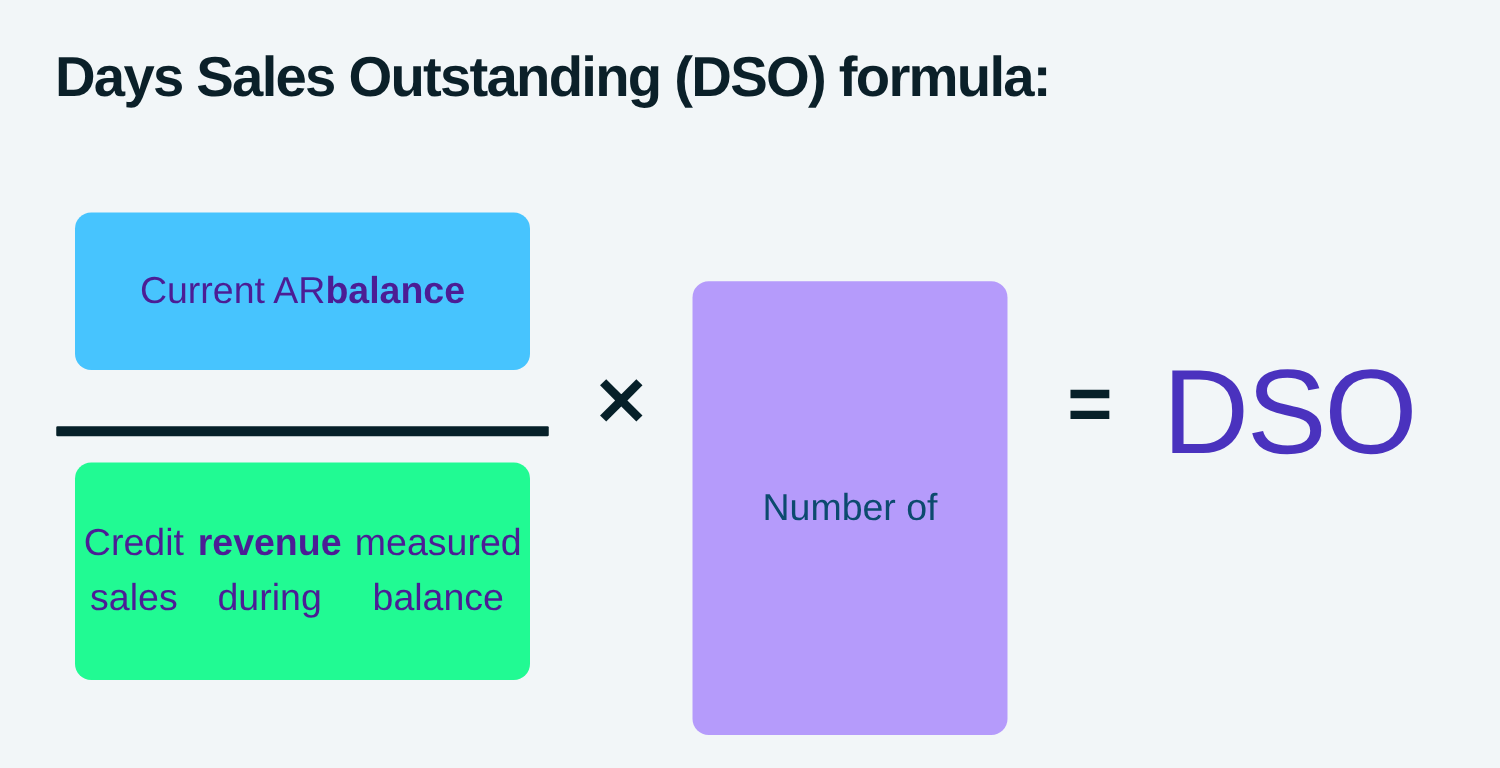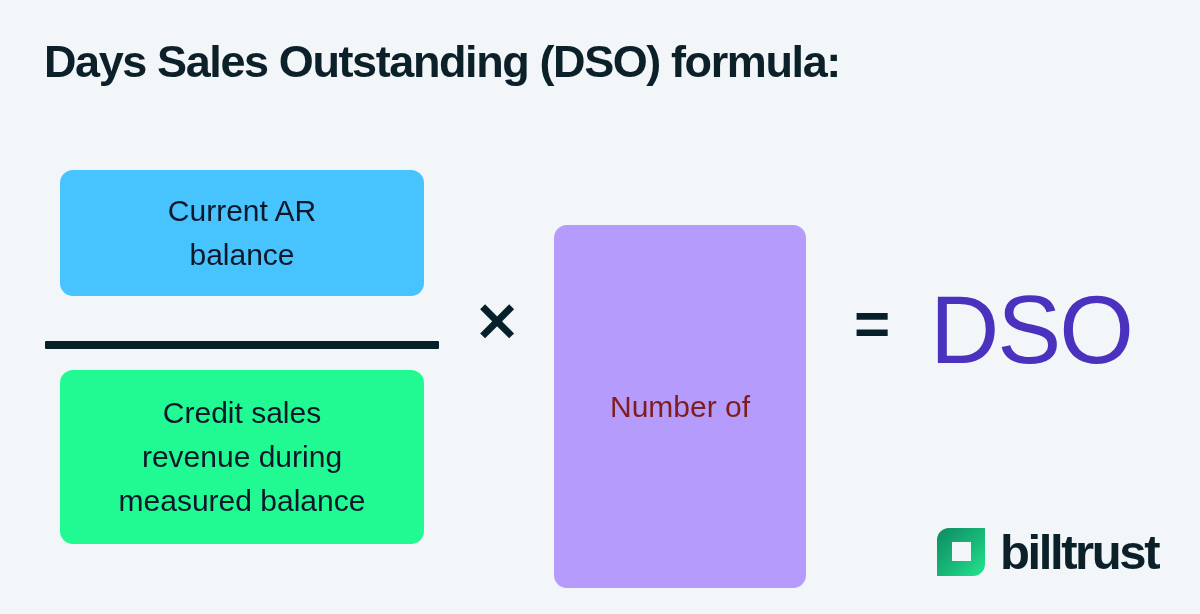--- a/index.html
+++ b/index.html
@@ -50,25 +50,25 @@
     position: absolute;
     left: 45px;
     top: 20px;
     width: 379px;
   }
 
   .term-box {
     box-sizing: border-box;
     border-radius: 13px;
     display: flex;
-    flex-direction: column;
+    flex-direction: row;
     align-items: center;
     justify-content: center;
     text-align: center;
-    color: #0f172a;
+    color: #4c1d95;
   }
 
   #numerator-box {
     position: absolute;
     left: 15px;
     top: 0px;
     width: 364px;
     height: 126px;
     background: #47C4FE;
     font-size: 30px;
@@ -118,21 +118,21 @@
     width: 252px;
     height: 363px;
     box-sizing: border-box;
     border-radius: 13px;
     background: #B59BFB;
     display: flex;
     flex-direction: row;
     align-items: center;
     justify-content: center;
     text-align: center;
-    color: #7f1d1d;
+    color: #0c4a6e;
     font-size: 30px;
     line-height: 44px;
   }
 
   
   #equals-sign {
     position: absolute;
     left: 842px;
     top: 146px;
     width: 60px;
@@ -150,21 +150,21 @@
     left: 930px;
     top: 130px;
     font-size: 96px;
     line-height: 100px;
     font-weight: normal;
     letter-spacing: -2px;
     color: #4A32BE;
     white-space: nowrap;
   }
 
-  .bold-word { font-weight: normal; }
+  .bold-word { font-weight: bold; }
 
   
   #logo {
     position: absolute;
     left: 936px;
     top: 525px;
     height: 54px;
     display: flex;
     align-items: center;
     gap: 14px;
@@ -213,28 +213,14 @@
     <div id="days-box">
       <span>Number of</span>
     </div>
 
     <div id="equals-sign">=</div>
 
     <div id="dso-result">DSO</div>
 
   </div>
 
-  <div id="logo">
-    <svg id="logo-mark" viewBox="0 0 50 50">
-      <defs>
-        <linearGradient id="btg" x1="0" y1="0" x2="1" y2="1">
-          <stop offset="0%" stop-color="#0F8A63"></stop>
-          <stop offset="55%" stop-color="#18B878"></stop>
-          <stop offset="100%" stop-color="#24E690"></stop>
-        </linearGradient>
-      </defs>
-      <path d="M13 1 H49 V37 A12 12 0 0 1 37 49 H1 V13 A12 12 0 0 1 13 1 Z
-               M16 15 H35 V34 H16 Z" fill="url(#btg)" fill-rule="evenodd"></path>
-    </svg>
-    <span id="logo-wordmark">billtrust</span>
-  </div>
 
 </div>
 
 </body></html>

